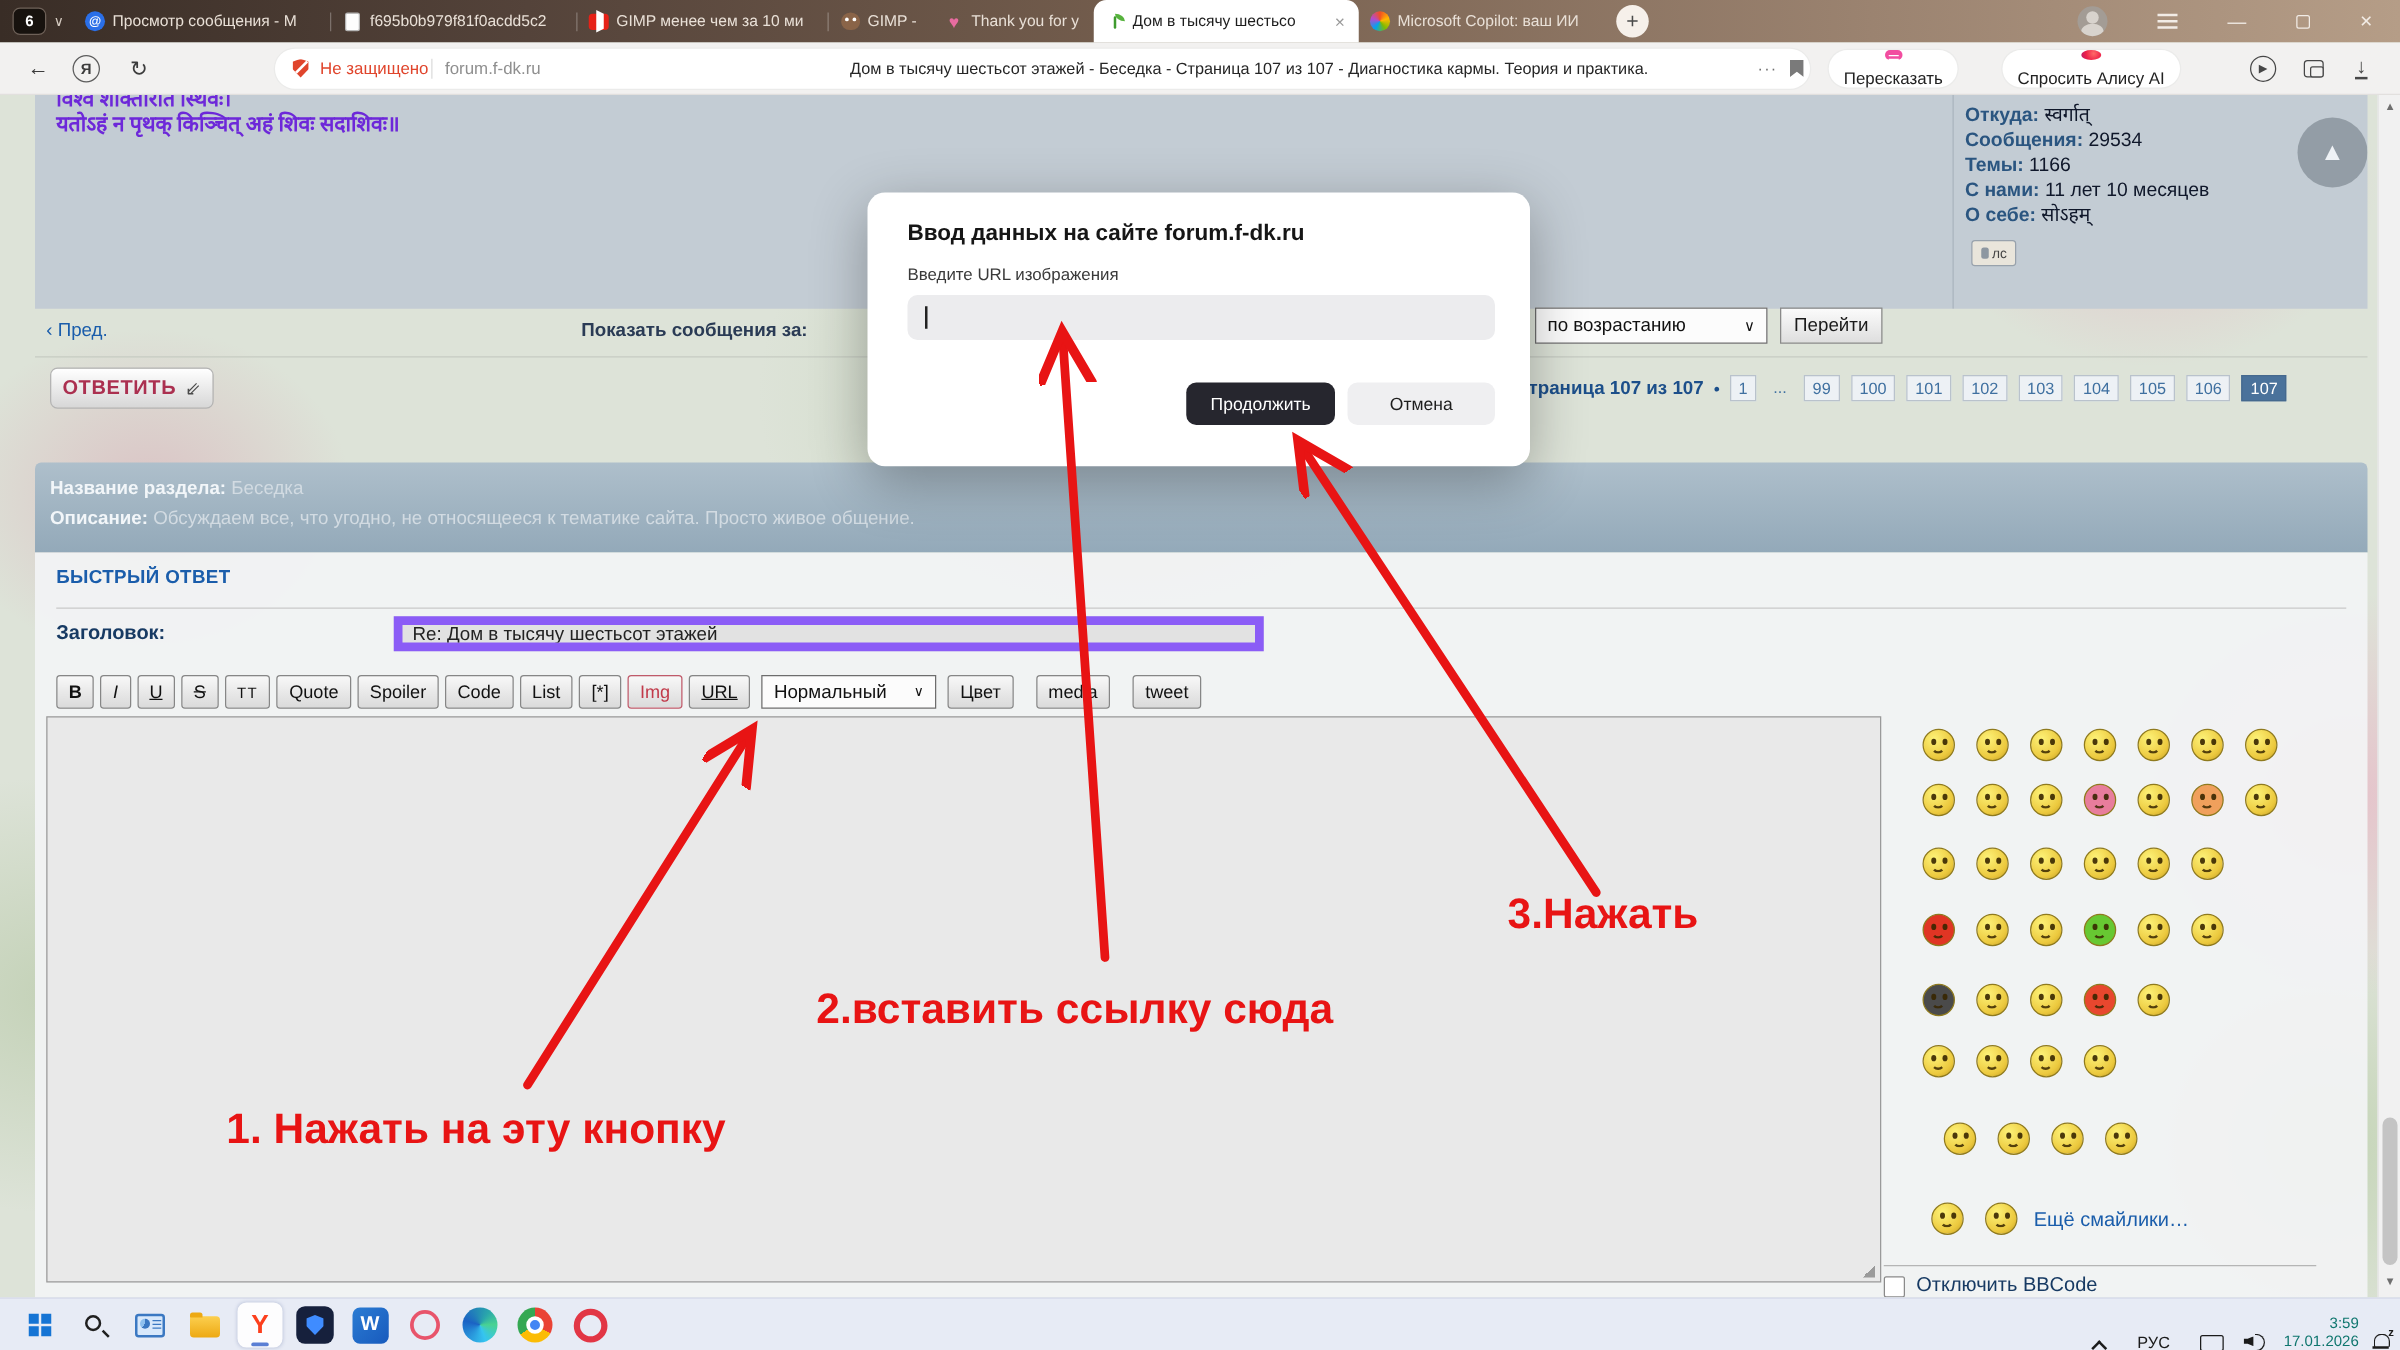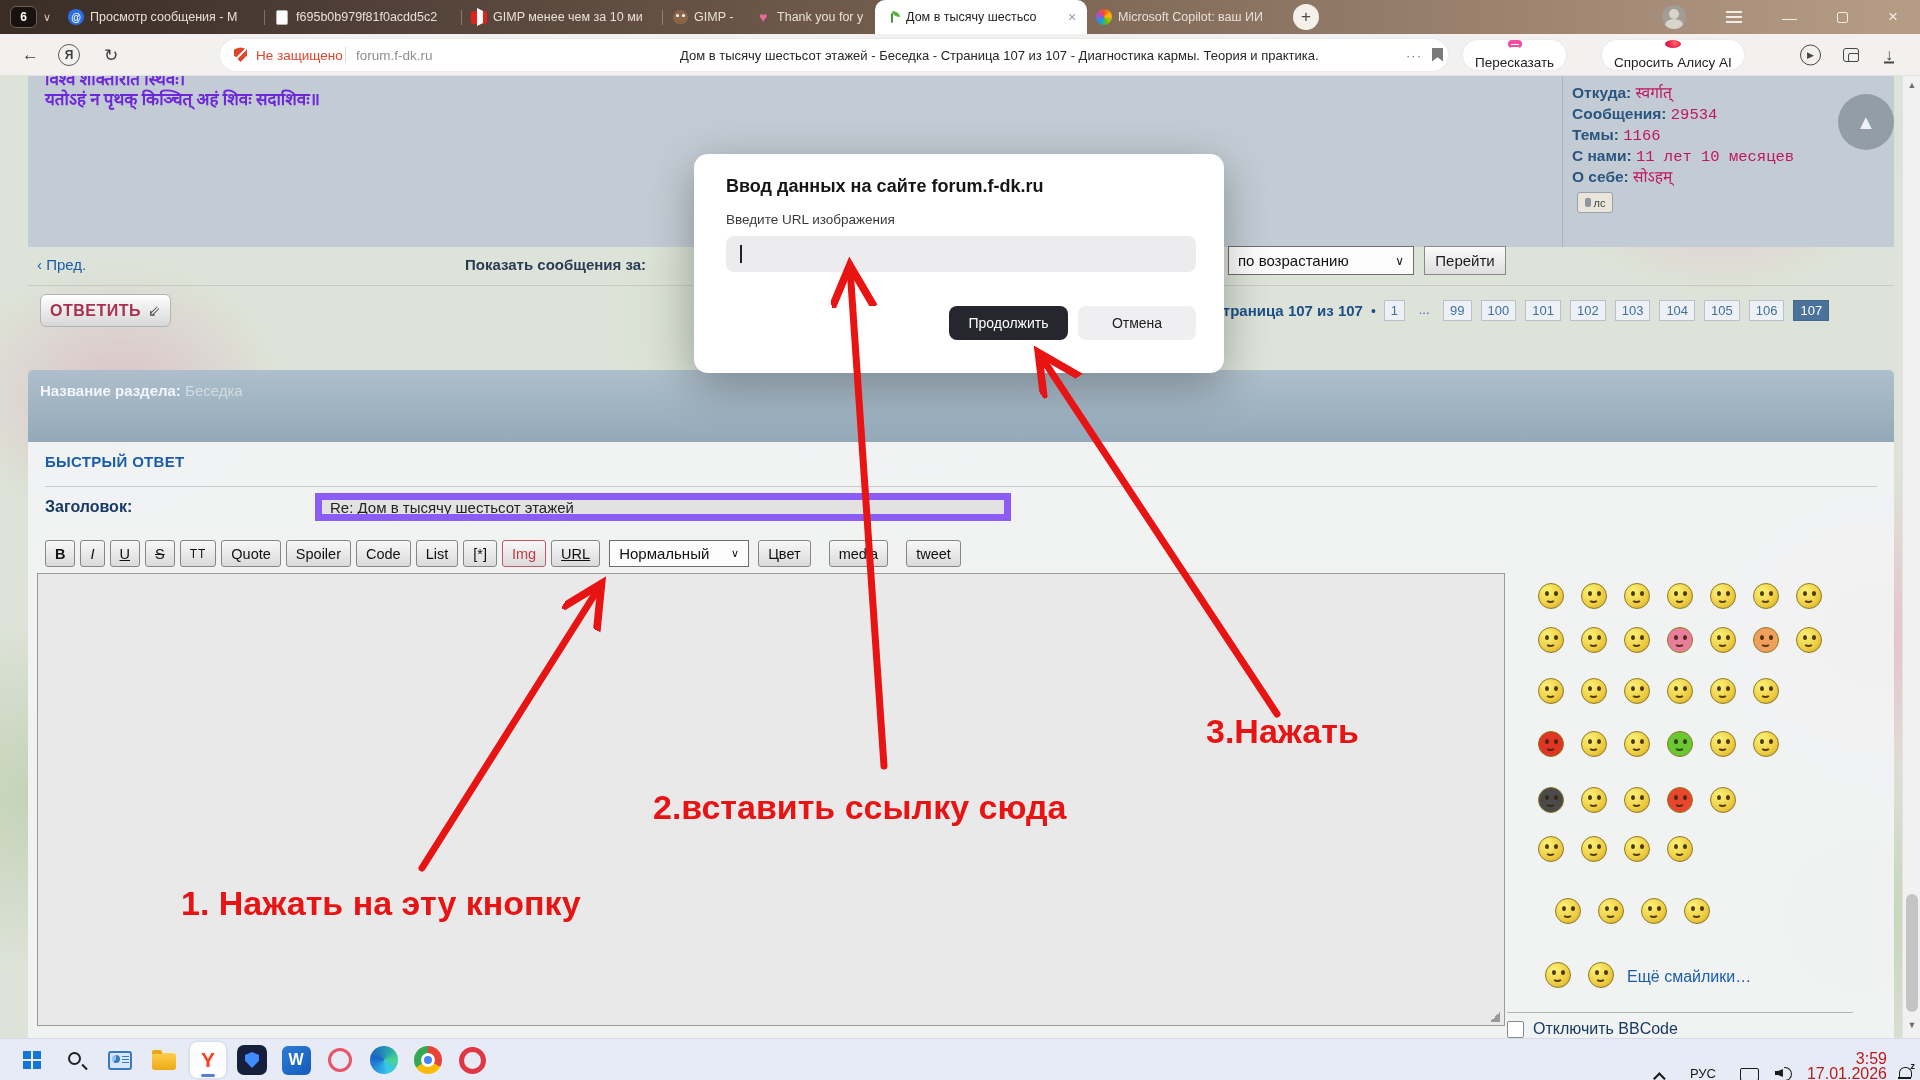--- a/index.html
+++ b/index.html
@@ -80,21 +80,21 @@
       radial-gradient(230px 230px at 1860px 840px, rgba(178,202,158,.6), transparent 70%),
       radial-gradient(320px 250px at 50px 720px, rgba(170,192,150,.5), transparent 70%),
       radial-gradient(420px 320px at 900px 240px, rgba(182,202,166,.5), transparent 70%),
       #dde3d8;}
   .postband{position:absolute;left:28px;top:0;width:1866px;height:171px;background:#c3ccd4;overflow:hidden;}
   .authdiv{position:absolute;left:1534px;top:0;width:1px;height:171px;background:#aab4bd;}
   .sanskrit{position:absolute;left:17px;top:-6px;color:#6d28d9;font-weight:bold;font-size:17px;line-height:20px;
             font-family:"Liberation Serif",serif;}
   .uinfo{position:absolute;left:1544px;top:7px;font-size:15.5px;line-height:20px;}
   .uirow .uilbl{color:#2a5580;font-weight:bold;}
-  .uirow .uival{color:#be185d;font-family:Liberation Mono, monospace;}
+  .uirow .uival{color:#0f172a;}
   .pmbadge{position:absolute;left:1549px;top:116px;width:36px;height:21px;background:#e9e5db;border:1px solid #98a2ac;
            border-radius:3px;font-size:11px;color:#444;display:flex;align-items:center;justify-content:center;gap:3px;}
   .pmbadge::before{content:"";width:6px;height:9px;background:#8d97a1;border-radius:2px;}
   .scrolltop{position:absolute;left:1810px;top:18px;width:56px;height:56px;border-radius:50%;
              background:rgba(82,92,102,.42);display:flex;align-items:center;justify-content:center;color:#eef2f6;font-size:20px;}
 
   .prevlink{position:absolute;left:37px;top:180px;color:#1a5dab;font-size:15px;}
   .showlbl{position:absolute;left:465px;top:180px;color:#2a3b55;font-weight:bold;font-size:15px;}
   .selbox{display:flex;align-items:center;justify-content:space-between;padding:0 9px;background:#fcfcfc;
           border:1px solid #6d6d6d;font-size:15px;color:#111;}
@@ -199,21 +199,21 @@
   .tray{position:absolute;right:0;top:0;height:42px;display:flex;align-items:flex-end;}
   .trchev{width:9px;height:9px;border-left:2px solid #1b1b1b;border-top:2px solid #1b1b1b;transform:rotate(45deg) translateY(3px);}
   .trlang{font-size:13px;color:#1b1b1b;}
   .netic{width:19px;height:13px;border:1.7px solid #1b1b1b;border-radius:2px;position:relative;}
   .netic::after{content:"";position:absolute;left:6px;top:12px;width:5px;height:3px;background:#1b1b1b;box-shadow:-4px 2px 0 -1px #1b1b1b,4px 2px 0 -1px #1b1b1b;}
   .volic{position:relative;width:18px;height:16px;}
   .volic::before{content:"";position:absolute;left:0;top:4px;width:8px;height:8px;background:#1b1b1b;
                  clip-path:polygon(0 25%,40% 25%,100% 0,100% 100%,40% 75%,0 75%);}
   .volic::after{content:"";position:absolute;left:9px;top:2px;width:7px;height:12px;border:1.7px solid #1b1b1b;
                 border-left:none;border-radius:0 9px 9px 0;}
-  .clock{font-size:16px;color:#b91c1c;text-align:right;line-height:15px;}
+  .clock{font-size:12px;color:#0f766e;text-align:right;line-height:15px;}
   .bellic{position:relative;width:15px;height:15px;margin-left:10px;}
   .bellic::before{content:"";position:absolute;left:2px;top:1px;width:11px;height:10px;border:1.6px solid #1b1b1b;
                   border-radius:6px 6px 2px 2px;border-bottom:none;}
   .bellic::after{content:"z";position:absolute;right:-3px;top:-5px;font-size:9px;color:#1b1b1b;font-weight:bold;}
   .bellbase{position:absolute;left:1px;top:11px;width:13px;height:1.6px;background:#1b1b1b;}
 </style>
 </head>
 <body>
 
 <div class="screen">
@@ -368,20 +368,24 @@
           <span class="pg">105</span>
           <span class="pg">106</span>
           <span class="pg active">107</span>
         </span>
     </div>
 
     <div class="sectionband">
       <div>
         <span class="seclbl">Название раздела:</span>
         <span class="secval">Беседка</span>
+      </div>
+      <div>
+        <span class="seclbl">Описание:</span>
+        <span class="secval">Обсуждаем все, что угодно, не относящееся к тематике сайта. Просто живое общение.</span>
       </div>
     </div>
 
     <div class="qrpanel">
       <div class="qrheader">БЫСТРЫЙ ОТВЕТ</div>
       <div class="hr2"></div>
       <div class="zaglbl">Заголовок:</div>
       <input class="subjinput" value="Re: Дом в тысячу шестьсот этажей" style="">
       <div class="tbrow">
         <span style="display:flex;gap:5px">

